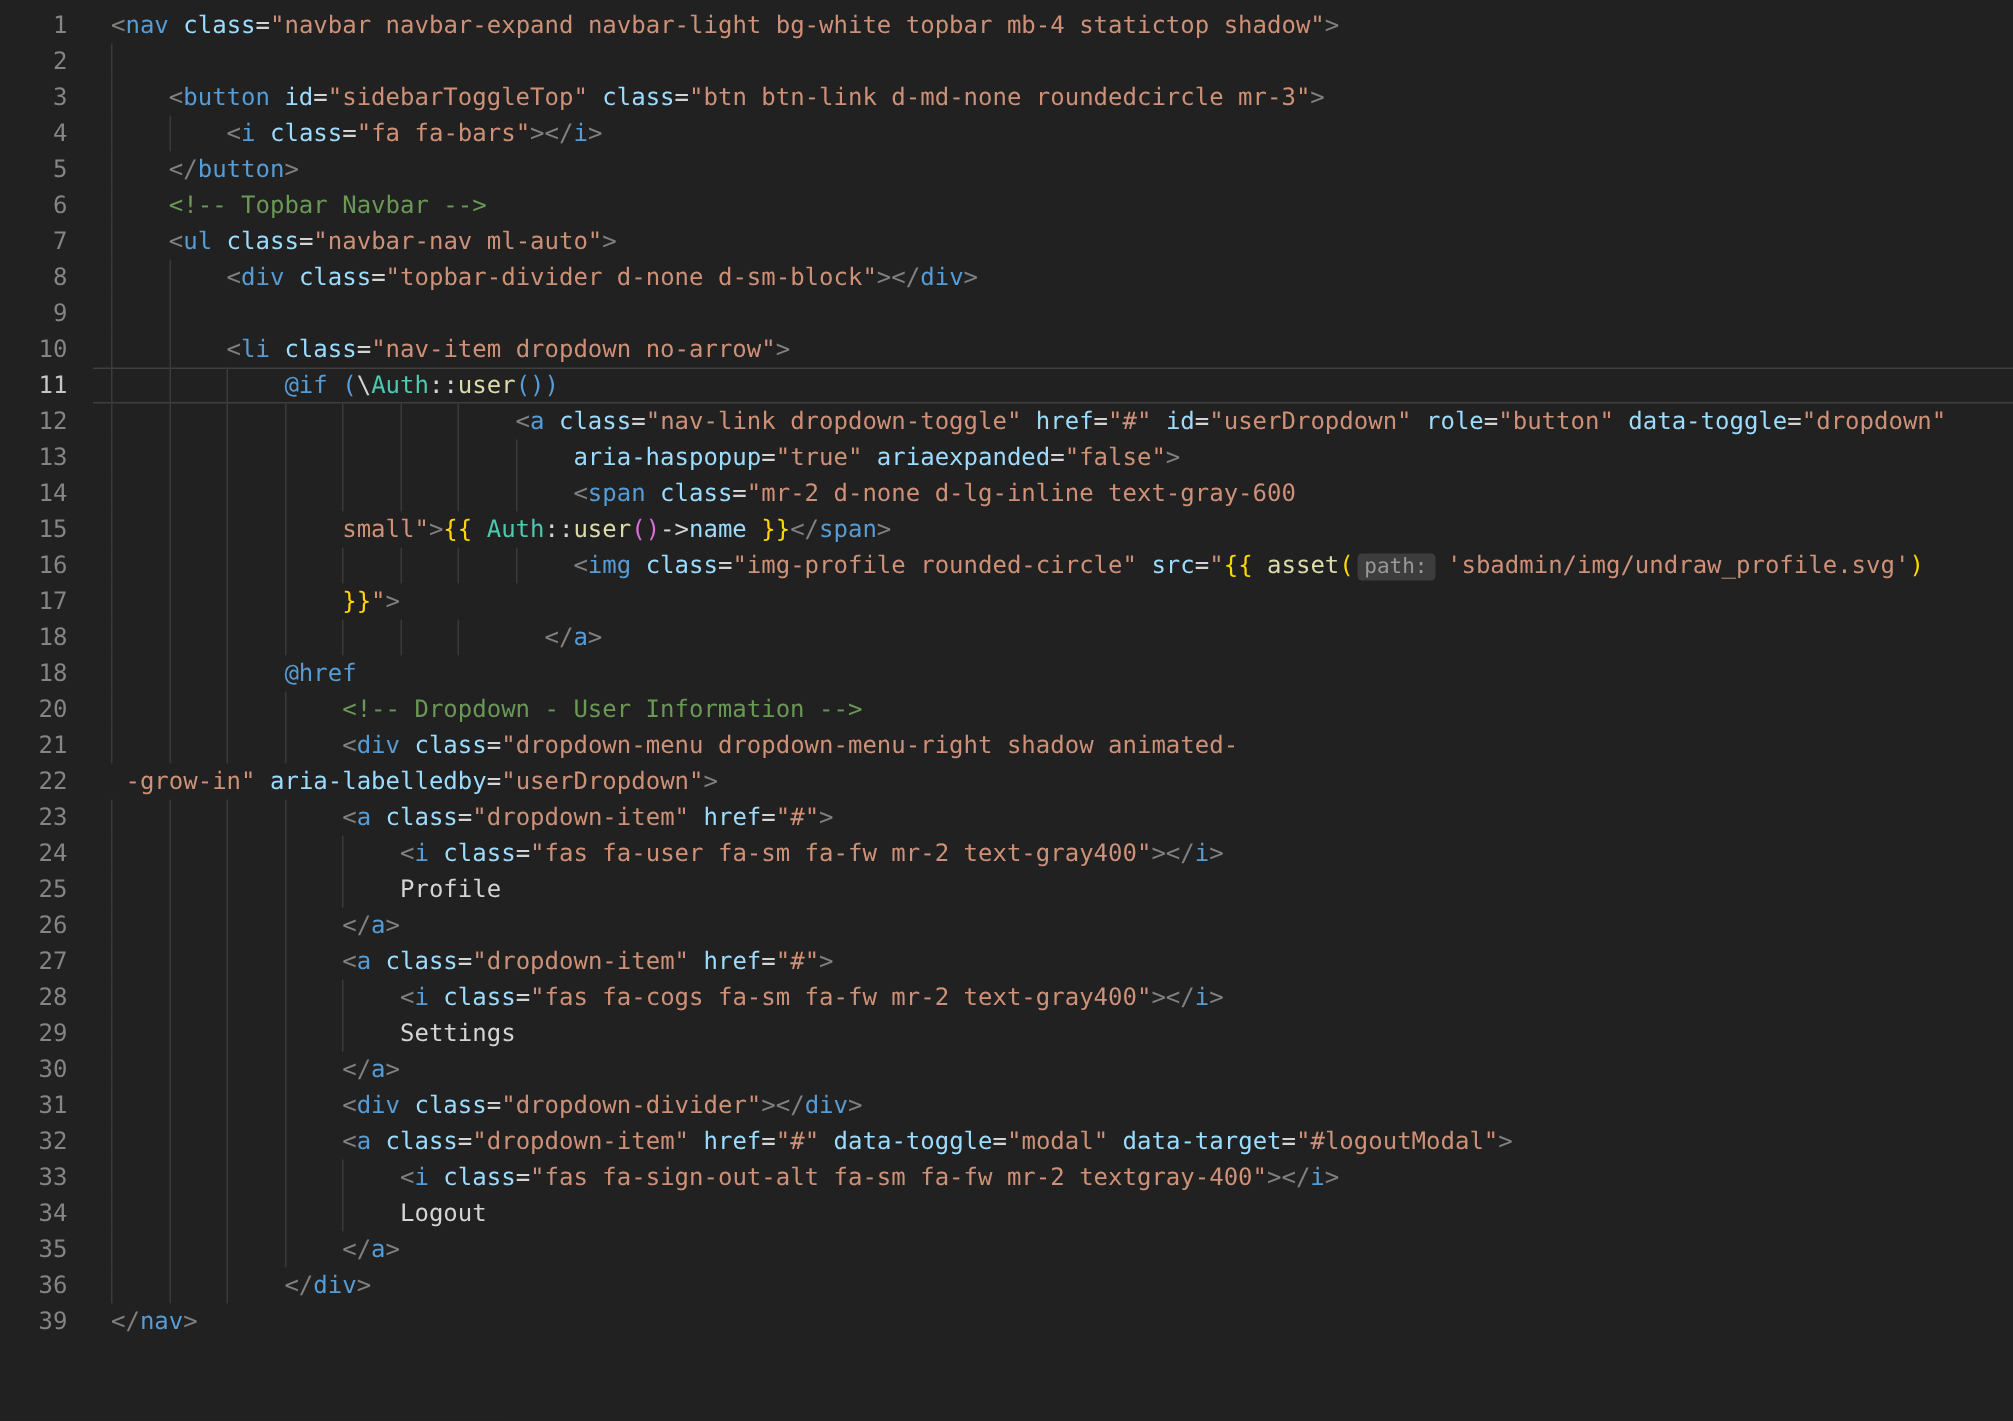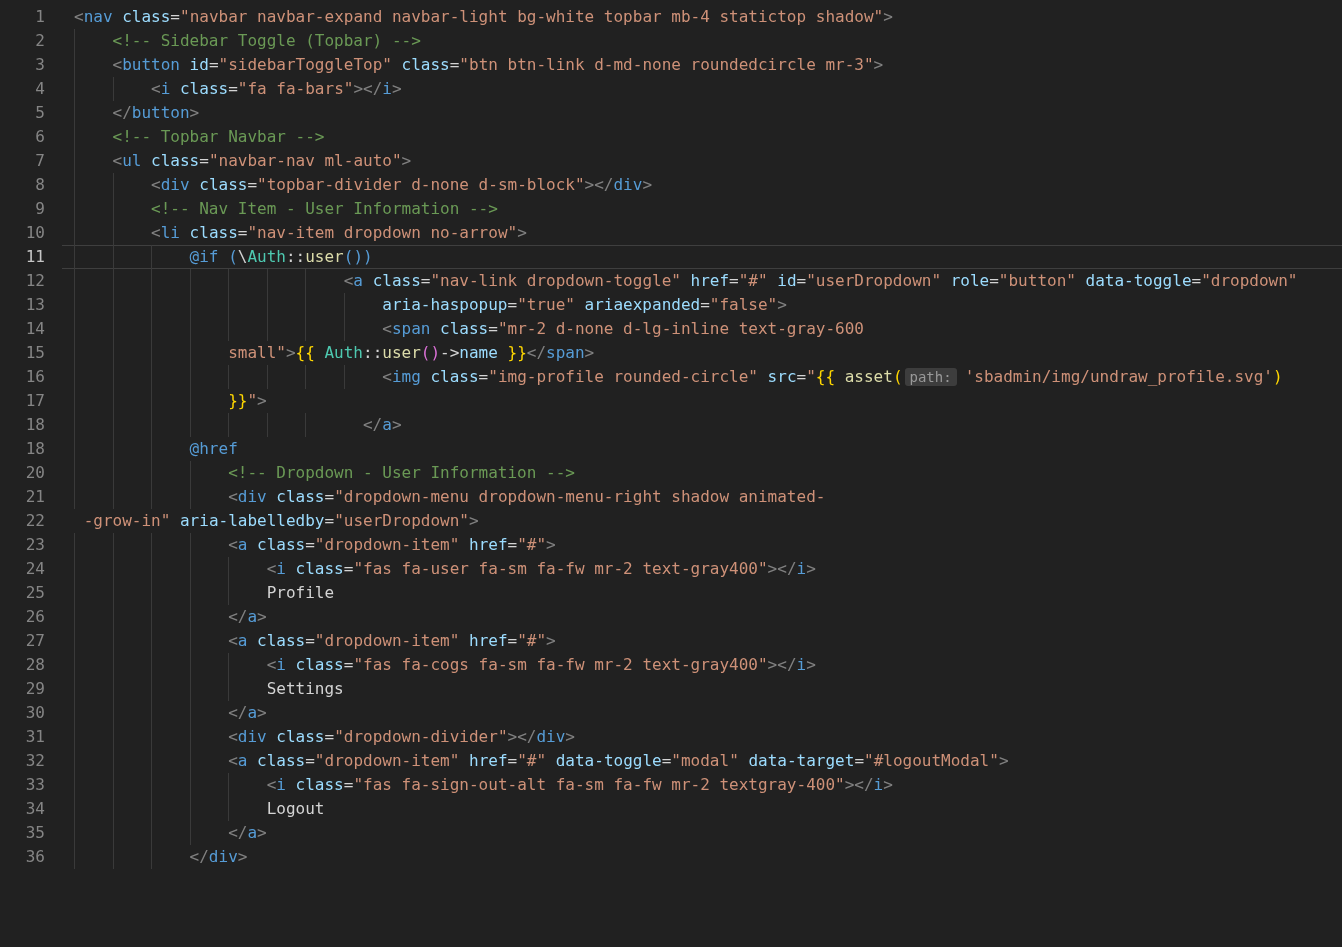--- a/index.html
+++ b/index.html
@@ -58,28 +58,28 @@
     padding:1px 5px;
     margin:0 8px 0 2px;
     font-size:14px;
   }
 </style>
 </head>
 <body>
 
 <div id="editor">
     <div class="line"><span class="ln">1</span><span class="code"><span></span><span style="color: rgb(128, 128, 128);">&lt;</span><span style="color: rgb(86, 156, 214);">nav</span><span style="color: rgb(212, 212, 212);"> </span><span style="color: rgb(156, 220, 254);">class</span><span style="color: rgb(212, 212, 212);">=</span><span style="color: rgb(206, 145, 120);">"navbar navbar-expand navbar-light bg-white topbar mb-4 statictop shadow"</span><span style="color: rgb(128, 128, 128);">&gt;</span></span></div>
-    <div class="line"><span class="ln">2</span><span class="code"><span class="guide" style="left: calc(0ch + 29px);"></span><span>    </span><span style="color: rgb(106, 153, 85);">&lt;!-- Sidebar Toggle (Topbar) --&gt;</span></span></div>
+    <div class="line"><span class="ln">2</span><span class="code"><span class="guide" style="left: calc(0ch + 29px);"></span><span>    </span></span></div>
     <div class="line"><span class="ln">3</span><span class="code"><span class="guide" style="left: calc(0ch + 29px);"></span><span>    </span><span style="color: rgb(128, 128, 128);">&lt;</span><span style="color: rgb(86, 156, 214);">button</span><span style="color: rgb(212, 212, 212);"> </span><span style="color: rgb(156, 220, 254);">id</span><span style="color: rgb(212, 212, 212);">=</span><span style="color: rgb(206, 145, 120);">"sidebarToggleTop"</span><span style="color: rgb(212, 212, 212);"> </span><span style="color: rgb(156, 220, 254);">class</span><span style="color: rgb(212, 212, 212);">=</span><span style="color: rgb(206, 145, 120);">"btn btn-link d-md-none roundedcircle mr-3"</span><span style="color: rgb(128, 128, 128);">&gt;</span></span></div>
     <div class="line"><span class="ln">4</span><span class="code"><span class="guide" style="left: calc(0ch + 29px);"></span><span class="guide" style="left: calc(4ch + 29px);"></span><span>        </span><span style="color: rgb(128, 128, 128);">&lt;</span><span style="color: rgb(86, 156, 214);">i</span><span style="color: rgb(212, 212, 212);"> </span><span style="color: rgb(156, 220, 254);">class</span><span style="color: rgb(212, 212, 212);">=</span><span style="color: rgb(206, 145, 120);">"fa fa-bars"</span><span style="color: rgb(128, 128, 128);">&gt;&lt;/</span><span style="color: rgb(86, 156, 214);">i</span><span style="color: rgb(128, 128, 128);">&gt;</span></span></div>
     <div class="line"><span class="ln">5</span><span class="code"><span class="guide" style="left: calc(0ch + 29px);"></span><span>    </span><span style="color: rgb(128, 128, 128);">&lt;/</span><span style="color: rgb(86, 156, 214);">button</span><span style="color: rgb(128, 128, 128);">&gt;</span></span></div>
     <div class="line"><span class="ln">6</span><span class="code"><span class="guide" style="left: calc(0ch + 29px);"></span><span>    </span><span style="color: rgb(106, 153, 85);">&lt;!-- Topbar Navbar --&gt;</span></span></div>
     <div class="line"><span class="ln">7</span><span class="code"><span class="guide" style="left: calc(0ch + 29px);"></span><span>    </span><span style="color: rgb(128, 128, 128);">&lt;</span><span style="color: rgb(86, 156, 214);">ul</span><span style="color: rgb(212, 212, 212);"> </span><span style="color: rgb(156, 220, 254);">class</span><span style="color: rgb(212, 212, 212);">=</span><span style="color: rgb(206, 145, 120);">"navbar-nav ml-auto"</span><span style="color: rgb(128, 128, 128);">&gt;</span></span></div>
     <div class="line"><span class="ln">8</span><span class="code"><span class="guide" style="left: calc(0ch + 29px);"></span><span class="guide" style="left: calc(4ch + 29px);"></span><span>        </span><span style="color: rgb(128, 128, 128);">&lt;</span><span style="color: rgb(86, 156, 214);">div</span><span style="color: rgb(212, 212, 212);"> </span><span style="color: rgb(156, 220, 254);">class</span><span style="color: rgb(212, 212, 212);">=</span><span style="color: rgb(206, 145, 120);">"topbar-divider d-none d-sm-block"</span><span style="color: rgb(128, 128, 128);">&gt;&lt;/</span><span style="color: rgb(86, 156, 214);">div</span><span style="color: rgb(128, 128, 128);">&gt;</span></span></div>
-    <div class="line"><span class="ln">9</span><span class="code"><span class="guide" style="left: calc(0ch + 29px);"></span><span class="guide" style="left: calc(4ch + 29px);"></span><span>        </span><span style="color: rgb(106, 153, 85);">&lt;!-- Nav Item - User Information --&gt;</span></span></div>
+    <div class="line"><span class="ln">9</span><span class="code"><span class="guide" style="left: calc(0ch + 29px);"></span><span class="guide" style="left: calc(4ch + 29px);"></span><span>        </span></span></div>
     <div class="line"><span class="ln">10</span><span class="code"><span class="guide" style="left: calc(0ch + 29px);"></span><span class="guide" style="left: calc(4ch + 29px);"></span><span>        </span><span style="color: rgb(128, 128, 128);">&lt;</span><span style="color: rgb(86, 156, 214);">li</span><span style="color: rgb(212, 212, 212);"> </span><span style="color: rgb(156, 220, 254);">class</span><span style="color: rgb(212, 212, 212);">=</span><span style="color: rgb(206, 145, 120);">"nav-item dropdown no-arrow"</span><span style="color: rgb(128, 128, 128);">&gt;</span></span></div>
     <div class="line active"><span class="ln">11</span><span class="code"><span class="guide" style="left: calc(0ch + 29px);"></span><span class="guide" style="left: calc(4ch + 29px);"></span><span class="guide" style="left: calc(8ch + 29px);"></span><span>            </span><span style="color: rgb(86, 156, 214);">@if</span><span style="color: rgb(212, 212, 212);"> </span><span style="color: rgb(86, 156, 214);">(</span><span style="color: rgb(212, 212, 212);">\</span><span style="color: rgb(78, 201, 176);">Auth</span><span style="color: rgb(212, 212, 212);">::</span><span style="color: rgb(220, 220, 170);">user</span><span style="color: rgb(86, 156, 214);">()</span><span style="color: rgb(86, 156, 214);">)</span></span></div>
     <div class="line"><span class="ln">12</span><span class="code"><span class="guide" style="left: calc(0ch + 29px);"></span><span class="guide" style="left: calc(4ch + 29px);"></span><span class="guide" style="left: calc(8ch + 29px);"></span><span class="guide" style="left: calc(12ch + 29px);"></span><span class="guide" style="left: calc(16ch + 29px);"></span><span class="guide" style="left: calc(20ch + 29px);"></span><span class="guide" style="left: calc(24ch + 29px);"></span><span>                            </span><span style="color: rgb(128, 128, 128);">&lt;</span><span style="color: rgb(86, 156, 214);">a</span><span style="color: rgb(212, 212, 212);"> </span><span style="color: rgb(156, 220, 254);">class</span><span style="color: rgb(212, 212, 212);">=</span><span style="color: rgb(206, 145, 120);">"nav-link dropdown-toggle"</span><span style="color: rgb(212, 212, 212);"> </span><span style="color: rgb(156, 220, 254);">href</span><span style="color: rgb(212, 212, 212);">=</span><span style="color: rgb(206, 145, 120);">"#"</span><span style="color: rgb(212, 212, 212);"> </span><span style="color: rgb(156, 220, 254);">id</span><span style="color: rgb(212, 212, 212);">=</span><span style="color: rgb(206, 145, 120);">"userDropdown"</span><span style="color: rgb(212, 212, 212);"> </span><span style="color: rgb(156, 220, 254);">role</span><span style="color: rgb(212, 212, 212);">=</span><span style="color: rgb(206, 145, 120);">"button"</span><span style="color: rgb(212, 212, 212);"> </span><span style="color: rgb(156, 220, 254);">data-toggle</span><span style="color: rgb(212, 212, 212);">=</span><span style="color: rgb(206, 145, 120);">"dropdown"</span></span></div>
     <div class="line"><span class="ln">13</span><span class="code"><span class="guide" style="left: calc(0ch + 29px);"></span><span class="guide" style="left: calc(4ch + 29px);"></span><span class="guide" style="left: calc(8ch + 29px);"></span><span class="guide" style="left: calc(12ch + 29px);"></span><span class="guide" style="left: calc(16ch + 29px);"></span><span class="guide" style="left: calc(20ch + 29px);"></span><span class="guide" style="left: calc(24ch + 29px);"></span><span class="guide" style="left: calc(28ch + 29px);"></span><span>                                </span><span style="color: rgb(156, 220, 254);">aria-haspopup</span><span style="color: rgb(212, 212, 212);">=</span><span style="color: rgb(206, 145, 120);">"true"</span><span style="color: rgb(212, 212, 212);"> </span><span style="color: rgb(156, 220, 254);">ariaexpanded</span><span style="color: rgb(212, 212, 212);">=</span><span style="color: rgb(206, 145, 120);">"false"</span><span style="color: rgb(128, 128, 128);">&gt;</span></span></div>
     <div class="line"><span class="ln">14</span><span class="code"><span class="guide" style="left: calc(0ch + 29px);"></span><span class="guide" style="left: calc(4ch + 29px);"></span><span class="guide" style="left: calc(8ch + 29px);"></span><span class="guide" style="left: calc(12ch + 29px);"></span><span class="guide" style="left: calc(16ch + 29px);"></span><span class="guide" style="left: calc(20ch + 29px);"></span><span class="guide" style="left: calc(24ch + 29px);"></span><span class="guide" style="left: calc(28ch + 29px);"></span><span>                                </span><span style="color: rgb(128, 128, 128);">&lt;</span><span style="color: rgb(86, 156, 214);">span</span><span style="color: rgb(212, 212, 212);"> </span><span style="color: rgb(156, 220, 254);">class</span><span style="color: rgb(212, 212, 212);">=</span><span style="color: rgb(206, 145, 120);">"mr-2 d-none d-lg-inline text-gray-600</span></span></div>
     <div class="line"><span class="ln">15</span><span class="code"><span class="guide" style="left: calc(0ch + 29px);"></span><span class="guide" style="left: calc(4ch + 29px);"></span><span class="guide" style="left: calc(8ch + 29px);"></span><span class="guide" style="left: calc(12ch + 29px);"></span><span>                </span><span style="color: rgb(206, 145, 120);">small"</span><span style="color: rgb(128, 128, 128);">&gt;</span><span style="color: rgb(255, 215, 0);">{{</span><span style="color: rgb(212, 212, 212);"> </span><span style="color: rgb(78, 201, 176);">Auth</span><span style="color: rgb(212, 212, 212);">::</span><span style="color: rgb(220, 220, 170);">user</span><span style="color: rgb(218, 112, 214);">()</span><span style="color: rgb(212, 212, 212);">-&gt;</span><span style="color: rgb(156, 220, 254);">name</span><span style="color: rgb(212, 212, 212);"> </span><span style="color: rgb(255, 215, 0);">}}</span><span style="color: rgb(128, 128, 128);">&lt;/</span><span style="color: rgb(86, 156, 214);">span</span><span style="color: rgb(128, 128, 128);">&gt;</span></span></div>
     <div class="line"><span class="ln">16</span><span class="code"><span class="guide" style="left: calc(0ch + 29px);"></span><span class="guide" style="left: calc(4ch + 29px);"></span><span class="guide" style="left: calc(8ch + 29px);"></span><span class="guide" style="left: calc(12ch + 29px);"></span><span class="guide" style="left: calc(16ch + 29px);"></span><span class="guide" style="left: calc(20ch + 29px);"></span><span class="guide" style="left: calc(24ch + 29px);"></span><span class="guide" style="left: calc(28ch + 29px);"></span><span>                                </span><span style="color: rgb(128, 128, 128);">&lt;</span><span style="color: rgb(86, 156, 214);">img</span><span style="color: rgb(212, 212, 212);"> </span><span style="color: rgb(156, 220, 254);">class</span><span style="color: rgb(212, 212, 212);">=</span><span style="color: rgb(206, 145, 120);">"img-profile rounded-circle"</span><span style="color: rgb(212, 212, 212);"> </span><span style="color: rgb(156, 220, 254);">src</span><span style="color: rgb(212, 212, 212);">=</span><span style="color: rgb(206, 145, 120);">"</span><span style="color: rgb(255, 215, 0);">{{</span><span style="color: rgb(212, 212, 212);"> </span><span style="color: rgb(220, 220, 170);">asset</span><span style="color: rgb(255, 215, 0);">(</span><span class="tok-inlay" style="background: rgb(61, 61, 61); color: rgb(153, 153, 153);">path:</span><span style="color: rgb(206, 145, 120);">'sbadmin/img/undraw_profile.svg'</span><span style="color: rgb(255, 215, 0);">)</span></span></div>
     <div class="line"><span class="ln">17</span><span class="code"><span class="guide" style="left: calc(0ch + 29px);"></span><span class="guide" style="left: calc(4ch + 29px);"></span><span class="guide" style="left: calc(8ch + 29px);"></span><span class="guide" style="left: calc(12ch + 29px);"></span><span>                </span><span style="color: rgb(255, 215, 0);">}}</span><span style="color: rgb(206, 145, 120);">"</span><span style="color: rgb(128, 128, 128);">&gt;</span></span></div>
     <div class="line"><span class="ln">18</span><span class="code"><span class="guide" style="left: calc(0ch + 29px);"></span><span class="guide" style="left: calc(4ch + 29px);"></span><span class="guide" style="left: calc(8ch + 29px);"></span><span class="guide" style="left: calc(12ch + 29px);"></span><span class="guide" style="left: calc(16ch + 29px);"></span><span class="guide" style="left: calc(20ch + 29px);"></span><span class="guide" style="left: calc(24ch + 29px);"></span><span>                              </span><span style="color: rgb(128, 128, 128);">&lt;/</span><span style="color: rgb(86, 156, 214);">a</span><span style="color: rgb(128, 128, 128);">&gt;</span></span></div>
     <div class="line"><span class="ln">18</span><span class="code"><span class="guide" style="left: calc(0ch + 29px);"></span><span class="guide" style="left: calc(4ch + 29px);"></span><span class="guide" style="left: calc(8ch + 29px);"></span><span>            </span><span style="color: rgb(86, 156, 214);">@href</span></span></div>
@@ -93,13 +93,14 @@
     <div class="line"><span class="ln">27</span><span class="code"><span class="guide" style="left: calc(0ch + 29px);"></span><span class="guide" style="left: calc(4ch + 29px);"></span><span class="guide" style="left: calc(8ch + 29px);"></span><span class="guide" style="left: calc(12ch + 29px);"></span><span>                </span><span style="color: rgb(128, 128, 128);">&lt;</span><span style="color: rgb(86, 156, 214);">a</span><span style="color: rgb(212, 212, 212);"> </span><span style="color: rgb(156, 220, 254);">class</span><span style="color: rgb(212, 212, 212);">=</span><span style="color: rgb(206, 145, 120);">"dropdown-item"</span><span style="color: rgb(212, 212, 212);"> </span><span style="color: rgb(156, 220, 254);">href</span><span style="color: rgb(212, 212, 212);">=</span><span style="color: rgb(206, 145, 120);">"#"</span><span style="color: rgb(128, 128, 128);">&gt;</span></span></div>
     <div class="line"><span class="ln">28</span><span class="code"><span class="guide" style="left: calc(0ch + 29px);"></span><span class="guide" style="left: calc(4ch + 29px);"></span><span class="guide" style="left: calc(8ch + 29px);"></span><span class="guide" style="left: calc(12ch + 29px);"></span><span class="guide" style="left: calc(16ch + 29px);"></span><span>                    </span><span style="color: rgb(128, 128, 128);">&lt;</span><span style="color: rgb(86, 156, 214);">i</span><span style="color: rgb(212, 212, 212);"> </span><span style="color: rgb(156, 220, 254);">class</span><span style="color: rgb(212, 212, 212);">=</span><span style="color: rgb(206, 145, 120);">"fas fa-cogs fa-sm fa-fw mr-2 text-gray400"</span><span style="color: rgb(128, 128, 128);">&gt;&lt;/</span><span style="color: rgb(86, 156, 214);">i</span><span style="color: rgb(128, 128, 128);">&gt;</span></span></div>
     <div class="line"><span class="ln">29</span><span class="code"><span class="guide" style="left: calc(0ch + 29px);"></span><span class="guide" style="left: calc(4ch + 29px);"></span><span class="guide" style="left: calc(8ch + 29px);"></span><span class="guide" style="left: calc(12ch + 29px);"></span><span class="guide" style="left: calc(16ch + 29px);"></span><span>                    </span><span style="color: rgb(212, 212, 212);">Settings</span></span></div>
     <div class="line"><span class="ln">30</span><span class="code"><span class="guide" style="left: calc(0ch + 29px);"></span><span class="guide" style="left: calc(4ch + 29px);"></span><span class="guide" style="left: calc(8ch + 29px);"></span><span class="guide" style="left: calc(12ch + 29px);"></span><span>                </span><span style="color: rgb(128, 128, 128);">&lt;/</span><span style="color: rgb(86, 156, 214);">a</span><span style="color: rgb(128, 128, 128);">&gt;</span></span></div>
     <div class="line"><span class="ln">31</span><span class="code"><span class="guide" style="left: calc(0ch + 29px);"></span><span class="guide" style="left: calc(4ch + 29px);"></span><span class="guide" style="left: calc(8ch + 29px);"></span><span class="guide" style="left: calc(12ch + 29px);"></span><span>                </span><span style="color: rgb(128, 128, 128);">&lt;</span><span style="color: rgb(86, 156, 214);">div</span><span style="color: rgb(212, 212, 212);"> </span><span style="color: rgb(156, 220, 254);">class</span><span style="color: rgb(212, 212, 212);">=</span><span style="color: rgb(206, 145, 120);">"dropdown-divider"</span><span style="color: rgb(128, 128, 128);">&gt;&lt;/</span><span style="color: rgb(86, 156, 214);">div</span><span style="color: rgb(128, 128, 128);">&gt;</span></span></div>
     <div class="line"><span class="ln">32</span><span class="code"><span class="guide" style="left: calc(0ch + 29px);"></span><span class="guide" style="left: calc(4ch + 29px);"></span><span class="guide" style="left: calc(8ch + 29px);"></span><span class="guide" style="left: calc(12ch + 29px);"></span><span>                </span><span style="color: rgb(128, 128, 128);">&lt;</span><span style="color: rgb(86, 156, 214);">a</span><span style="color: rgb(212, 212, 212);"> </span><span style="color: rgb(156, 220, 254);">class</span><span style="color: rgb(212, 212, 212);">=</span><span style="color: rgb(206, 145, 120);">"dropdown-item"</span><span style="color: rgb(212, 212, 212);"> </span><span style="color: rgb(156, 220, 254);">href</span><span style="color: rgb(212, 212, 212);">=</span><span style="color: rgb(206, 145, 120);">"#"</span><span style="color: rgb(212, 212, 212);"> </span><span style="color: rgb(156, 220, 254);">data-toggle</span><span style="color: rgb(212, 212, 212);">=</span><span style="color: rgb(206, 145, 120);">"modal"</span><span style="color: rgb(212, 212, 212);"> </span><span style="color: rgb(156, 220, 254);">data-target</span><span style="color: rgb(212, 212, 212);">=</span><span style="color: rgb(206, 145, 120);">"#logoutModal"</span><span style="color: rgb(128, 128, 128);">&gt;</span></span></div>
     <div class="line"><span class="ln">33</span><span class="code"><span class="guide" style="left: calc(0ch + 29px);"></span><span class="guide" style="left: calc(4ch + 29px);"></span><span class="guide" style="left: calc(8ch + 29px);"></span><span class="guide" style="left: calc(12ch + 29px);"></span><span class="guide" style="left: calc(16ch + 29px);"></span><span>                    </span><span style="color: rgb(128, 128, 128);">&lt;</span><span style="color: rgb(86, 156, 214);">i</span><span style="color: rgb(212, 212, 212);"> </span><span style="color: rgb(156, 220, 254);">class</span><span style="color: rgb(212, 212, 212);">=</span><span style="color: rgb(206, 145, 120);">"fas fa-sign-out-alt fa-sm fa-fw mr-2 textgray-400"</span><span style="color: rgb(128, 128, 128);">&gt;&lt;/</span><span style="color: rgb(86, 156, 214);">i</span><span style="color: rgb(128, 128, 128);">&gt;</span></span></div>
     <div class="line"><span class="ln">34</span><span class="code"><span class="guide" style="left: calc(0ch + 29px);"></span><span class="guide" style="left: calc(4ch + 29px);"></span><span class="guide" style="left: calc(8ch + 29px);"></span><span class="guide" style="left: calc(12ch + 29px);"></span><span class="guide" style="left: calc(16ch + 29px);"></span><span>                    </span><span style="color: rgb(212, 212, 212);">Logout</span></span></div>
     <div class="line"><span class="ln">35</span><span class="code"><span class="guide" style="left: calc(0ch + 29px);"></span><span class="guide" style="left: calc(4ch + 29px);"></span><span class="guide" style="left: calc(8ch + 29px);"></span><span class="guide" style="left: calc(12ch + 29px);"></span><span>                </span><span style="color: rgb(128, 128, 128);">&lt;/</span><span style="color: rgb(86, 156, 214);">a</span><span style="color: rgb(128, 128, 128);">&gt;</span></span></div>
     <div class="line"><span class="ln">36</span><span class="code"><span class="guide" style="left: calc(0ch + 29px);"></span><span class="guide" style="left: calc(4ch + 29px);"></span><span class="guide" style="left: calc(8ch + 29px);"></span><span>            </span><span style="color: rgb(128, 128, 128);">&lt;/</span><span style="color: rgb(86, 156, 214);">div</span><span style="color: rgb(128, 128, 128);">&gt;</span></span></div>
+    <div class="line"><span class="ln">39</span><span class="code"><span></span><span style="color: rgb(128, 128, 128);">&lt;/</span><span style="color: rgb(86, 156, 214);">nav</span><span style="color: rgb(128, 128, 128);">&gt;</span></span></div>
   </div>
 
 </body></html>

